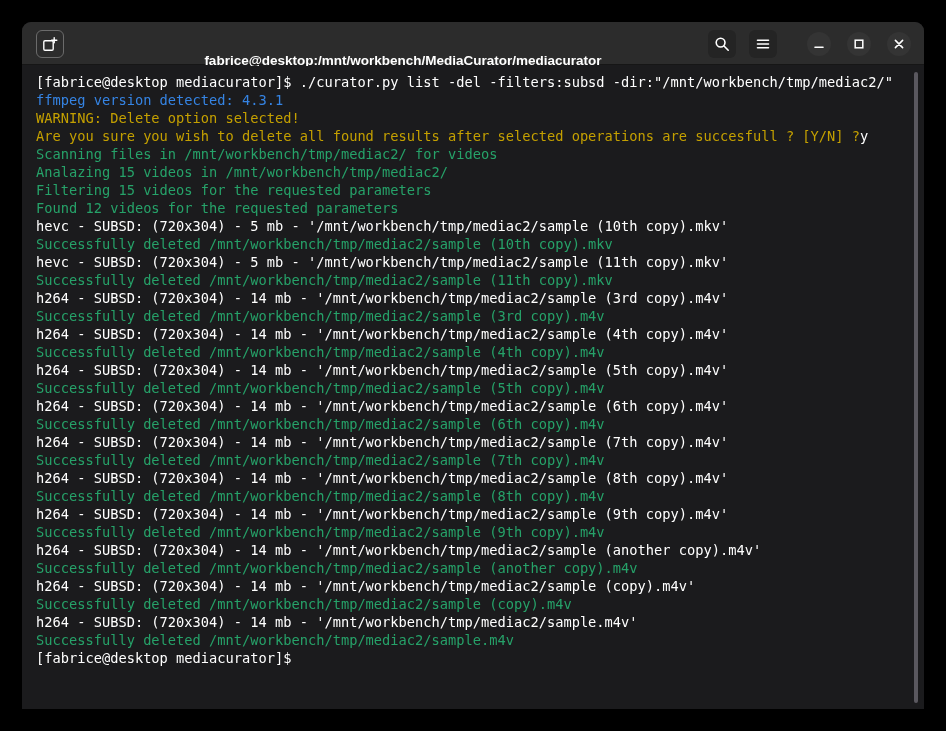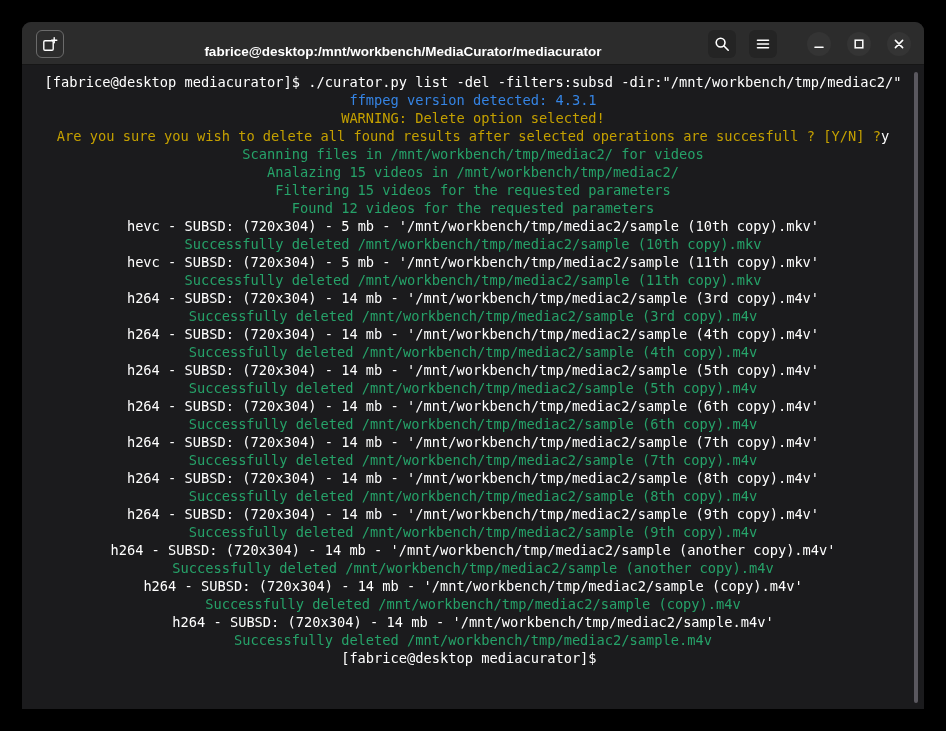--- a/index.html
+++ b/index.html
@@ -10,37 +10,37 @@
             background:#1b1b1d; border-radius:9px 9px 0 0; overflow:hidden;
             box-shadow:0 2px 16px rgba(0,0,0,0.85); }
 
   
   .titlebar { position:relative; height:43px; background:#2c2c2c;
               border-bottom:1px solid #161616; }
   .tb-left { position:absolute; left:14px; top:0; height:43px;
              display:flex; align-items:center; }
   .tb-right { position:absolute; right:13px; top:0; height:43px;
               display:flex; align-items:center; gap:13px; }
-  .title { position:absolute; left:120px; right:260px; top:8px; height:43px;
+  .title { position:absolute; left:120px; right:260px; top:17px; height:43px;
            display:flex; align-items:center; justify-content:center;
            color:#ffffff; font-weight:bold; font-size:13.5px; white-space:nowrap; }
   .icon-btn { width:28px; height:28px; border:none; border-radius:6px;
               background:transparent; display:flex; align-items:center;
               justify-content:center; cursor:pointer; padding:0; }
   .btn-outlined { border:1px solid #6b6b6b; }
   .btn-filled  { background:#242424; }
   .circle-btn { width:24px; height:24px; border:none; border-radius:50%;
                 background:#343434; display:flex; align-items:center;
                 justify-content:center; cursor:pointer; padding:0; }
   .wc-group { display:flex; align-items:center; gap:16px; margin-left:17px; }
   .icon-btn svg, .circle-btn svg { display:block; }
 
   
   .terminal { position:absolute; top:44px; left:0; right:0; bottom:0;
-              background:#1b1b1d; padding:7px 14px 7px 14px; cursor:text;text-align:center; }
+              background:#1b1b1d; padding:7px 14px 7px 14px; cursor:text; }
   .lines { font-family:"DejaVu Sans Mono", monospace; font-size:13.7px;
            line-height:18px; white-space:pre; }
   .term-line { height:18px; }
   .scrollbar { position:absolute; top:6px; bottom:6px; right:3px; width:10px; }
   .scroll-thumb { position:absolute; top:0; bottom:0; right:3px; width:4px;
                   background:#5a585f; border-radius:2px; }
 </style>
 </head>
 <body>
 

